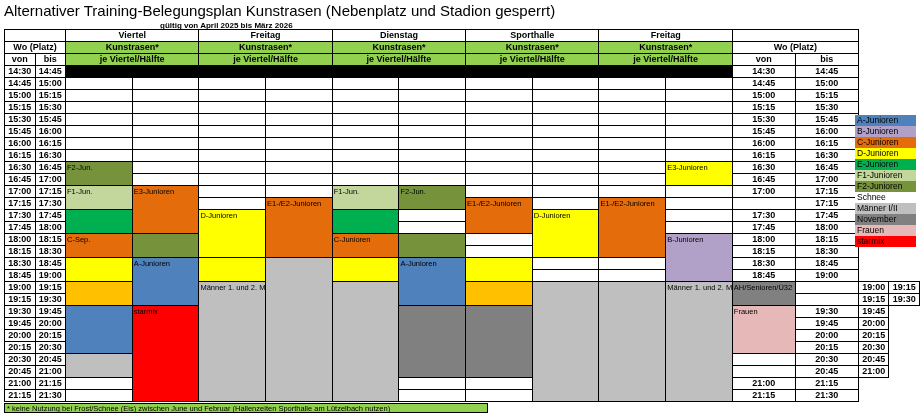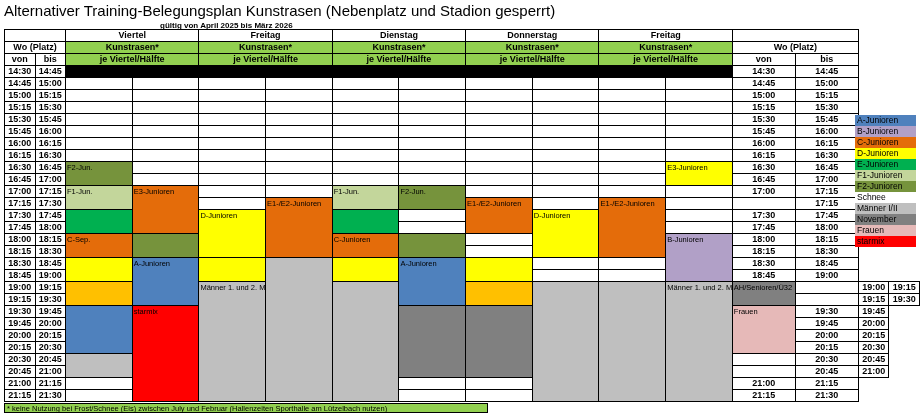--- a/index.html
+++ b/index.html
@@ -29,21 +29,21 @@
   <div class="title">Alternativer Training-Belegungsplan Kunstrasen (Nebenplatz und Stadion gesperrt)</div>
   <div class="subtitle">gültig von April 2025 bis März 2026</div>
 
   <table class="grid">
     <thead>
       <tr>
         <th class="hdr-day" colspan="2"></th>
         <th class="hdr-day" colspan="2">Viertel</th>
         <th class="hdr-day" colspan="2">Freitag</th>
         <th class="hdr-day" colspan="2">Dienstag</th>
-        <th class="hdr-day" colspan="2">Donnerstag</th>
+        <th class="hdr-day" colspan="2">Sporthalle</th>
         <th class="hdr-day" colspan="2">Freitag</th>
         <th class="hdr-day" colspan="2"></th>
       </tr>
       <tr>
         <th class="hdr-wo" colspan="2">Wo (Platz)</th>
         <th class="hdr-green" colspan="2">Kunstrasen*</th>
         <th class="hdr-green" colspan="2">Kunstrasen*</th>
         <th class="hdr-green" colspan="2">Kunstrasen*</th>
         <th class="hdr-green" colspan="2">Kunstrasen*</th>
         <th class="hdr-green" colspan="2">Kunstrasen*</th>
@@ -448,14 +448,14 @@
       <div style="background: rgb(0, 176, 80);">E-Junioren</div>
       <div style="background: rgb(195, 214, 155);">F1-Junioren</div>
       <div style="background: rgb(118, 147, 60);">F2-Junioren</div>
       <div style="background: rgb(255, 255, 255);">Schnee</div>
       <div style="background: rgb(191, 191, 191);">Männer I/II</div>
       <div style="background: rgb(128, 128, 128);">November</div>
       <div style="background: rgb(230, 185, 184);">Frauen</div>
       <div style="background: rgb(255, 0, 0);">starmix</div>
     </div>
 
-  <div class="footer">* keine Nutzung bei Frost/Schnee (Eis) zwischen July und Februar (Hallenzeiten Sporthalle am Lützelbach nutzen)</div>
+  <div class="footer">* keine Nutzung bei Frost/Schnee (Eis) zwischen June und Februar (Hallenzeiten Sporthalle am Lützelbach nutzen)</div>
 </div>
 
 </body></html>

